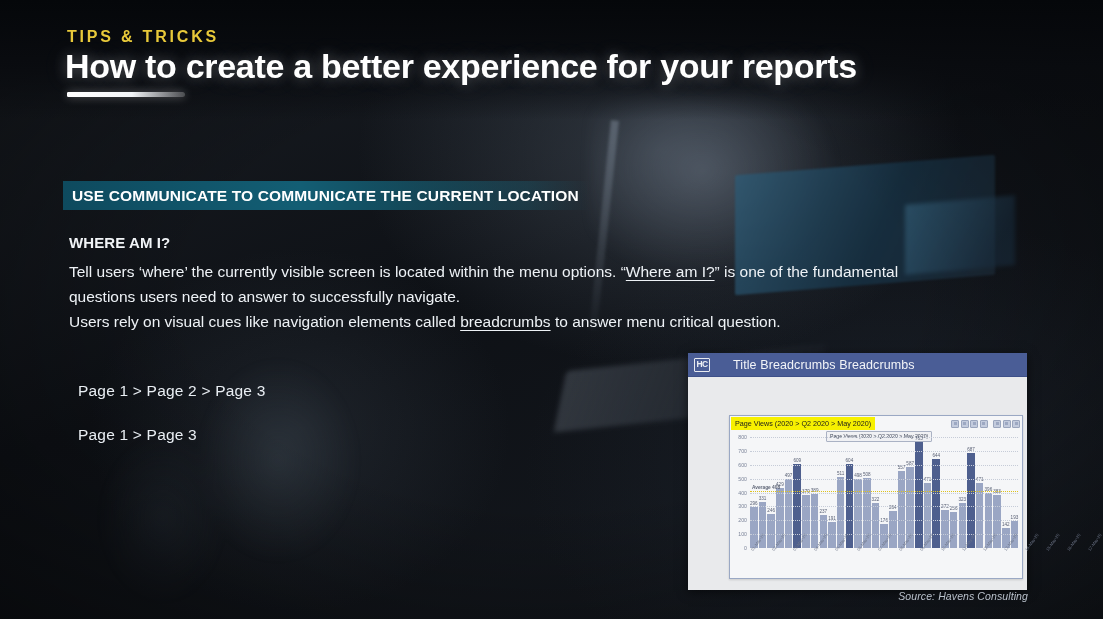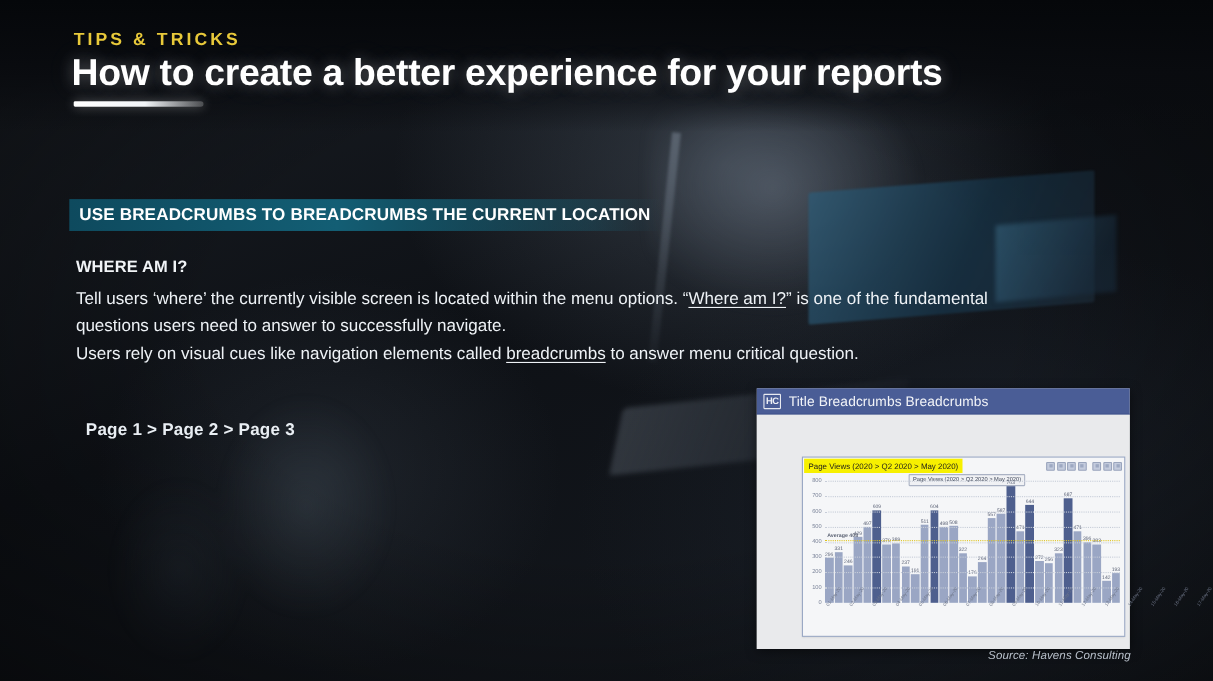--- a/index.html
+++ b/index.html
@@ -100,35 +100,35 @@
   }
   .para {
     position:absolute; left:69px; top:259px; width:870px;
     font-size:15.5px; line-height:25px; color:#eef2f6; font-weight:400;
   }
   .para .u { text-decoration:underline; text-underline-offset:2.5px; }
 
   
   .crumbs { position:absolute; left:78px; top:382px; }
   .crumb {
-    font-size:15.5px; color:#e9eef3; font-weight:700; letter-spacing:.2px;
+    font-size:15.5px; color:#e9eef3; font-weight:400; letter-spacing:.2px;
     white-space:nowrap;
   }
   .crumb.c1 { margin-bottom:26px; }
   .crumb.c2 { margin-bottom:47px; }
 
   
   .report {
     position:absolute; left:688px; top:353px; width:339px; height:237px;
     background:#e9eaec;
     box-shadow:0 2px 10px rgba(0,0,0,.55);
   }
   .report-titlebar {
     height:24px; background:#4a5d96;
-    display:flex; align-items:center; gap:7px; padding:0 6px;
+    display:flex; align-items:center; gap:23px; padding:0 6px;
     border-bottom:1px solid #3e5089;
   }
   .hc-logo {
     width:16px; height:14px; flex:none;
     border:1.4px solid #e8eaf0; border-radius:1px;
     color:#eef0f5; font-size:8.5px; font-weight:700; line-height:11px;
     text-align:center; letter-spacing:-.6px;
     font-family:"Liberation Sans", sans-serif;
   }
   .report-title {
@@ -235,31 +235,32 @@
   <div class="bg-plant"></div>
   <div class="bg-vignette"></div>
   <div class="bg-topdark"></div>
 </div>
 
 <div class="kicker">TIPS &amp; TRICKS</div>
 <div class="title">How to create a better experience for your reports</div>
 <div class="title-rule"></div>
 
 <div class="section-bar">
-  <span class="section-bar-label">USE BREADCRUMBS TO BREADCRUMBS THE CURRENT LOCATION</span>
+  <span class="section-bar-label">USE COMMUNICATE TO COMMUNICATE THE CURRENT LOCATION</span>
 </div>
 
 <div class="subhead">WHERE AM I?</div>
 <div class="para">
   <span>Tell users ‘where’ the currently visible screen is located within the menu options. “</span><span class="u">Where am I?</span><span>” is one of the fundamental questions users need to answer to successfully navigate.</span><br>
   <span>Users rely on visual cues like navigation elements called </span><span class="u">breadcrumbs</span><span> to answer menu critical question.</span>
 </div>
 
 <div class="crumbs">
   <div class="crumb c1">Page 1 &gt; Page 2 &gt; Page 3</div>
+  <div class="crumb c2">Page 1 &gt; Page 3</div>
 </div>
 
 <div class="report">
   <div class="report-titlebar">
     <div class="hc-logo">HC</div>
     <div class="report-title">Title Breadcrumbs Breadcrumbs</div>
   </div>
 
   <div class="report-body">
     <div class="visual">

